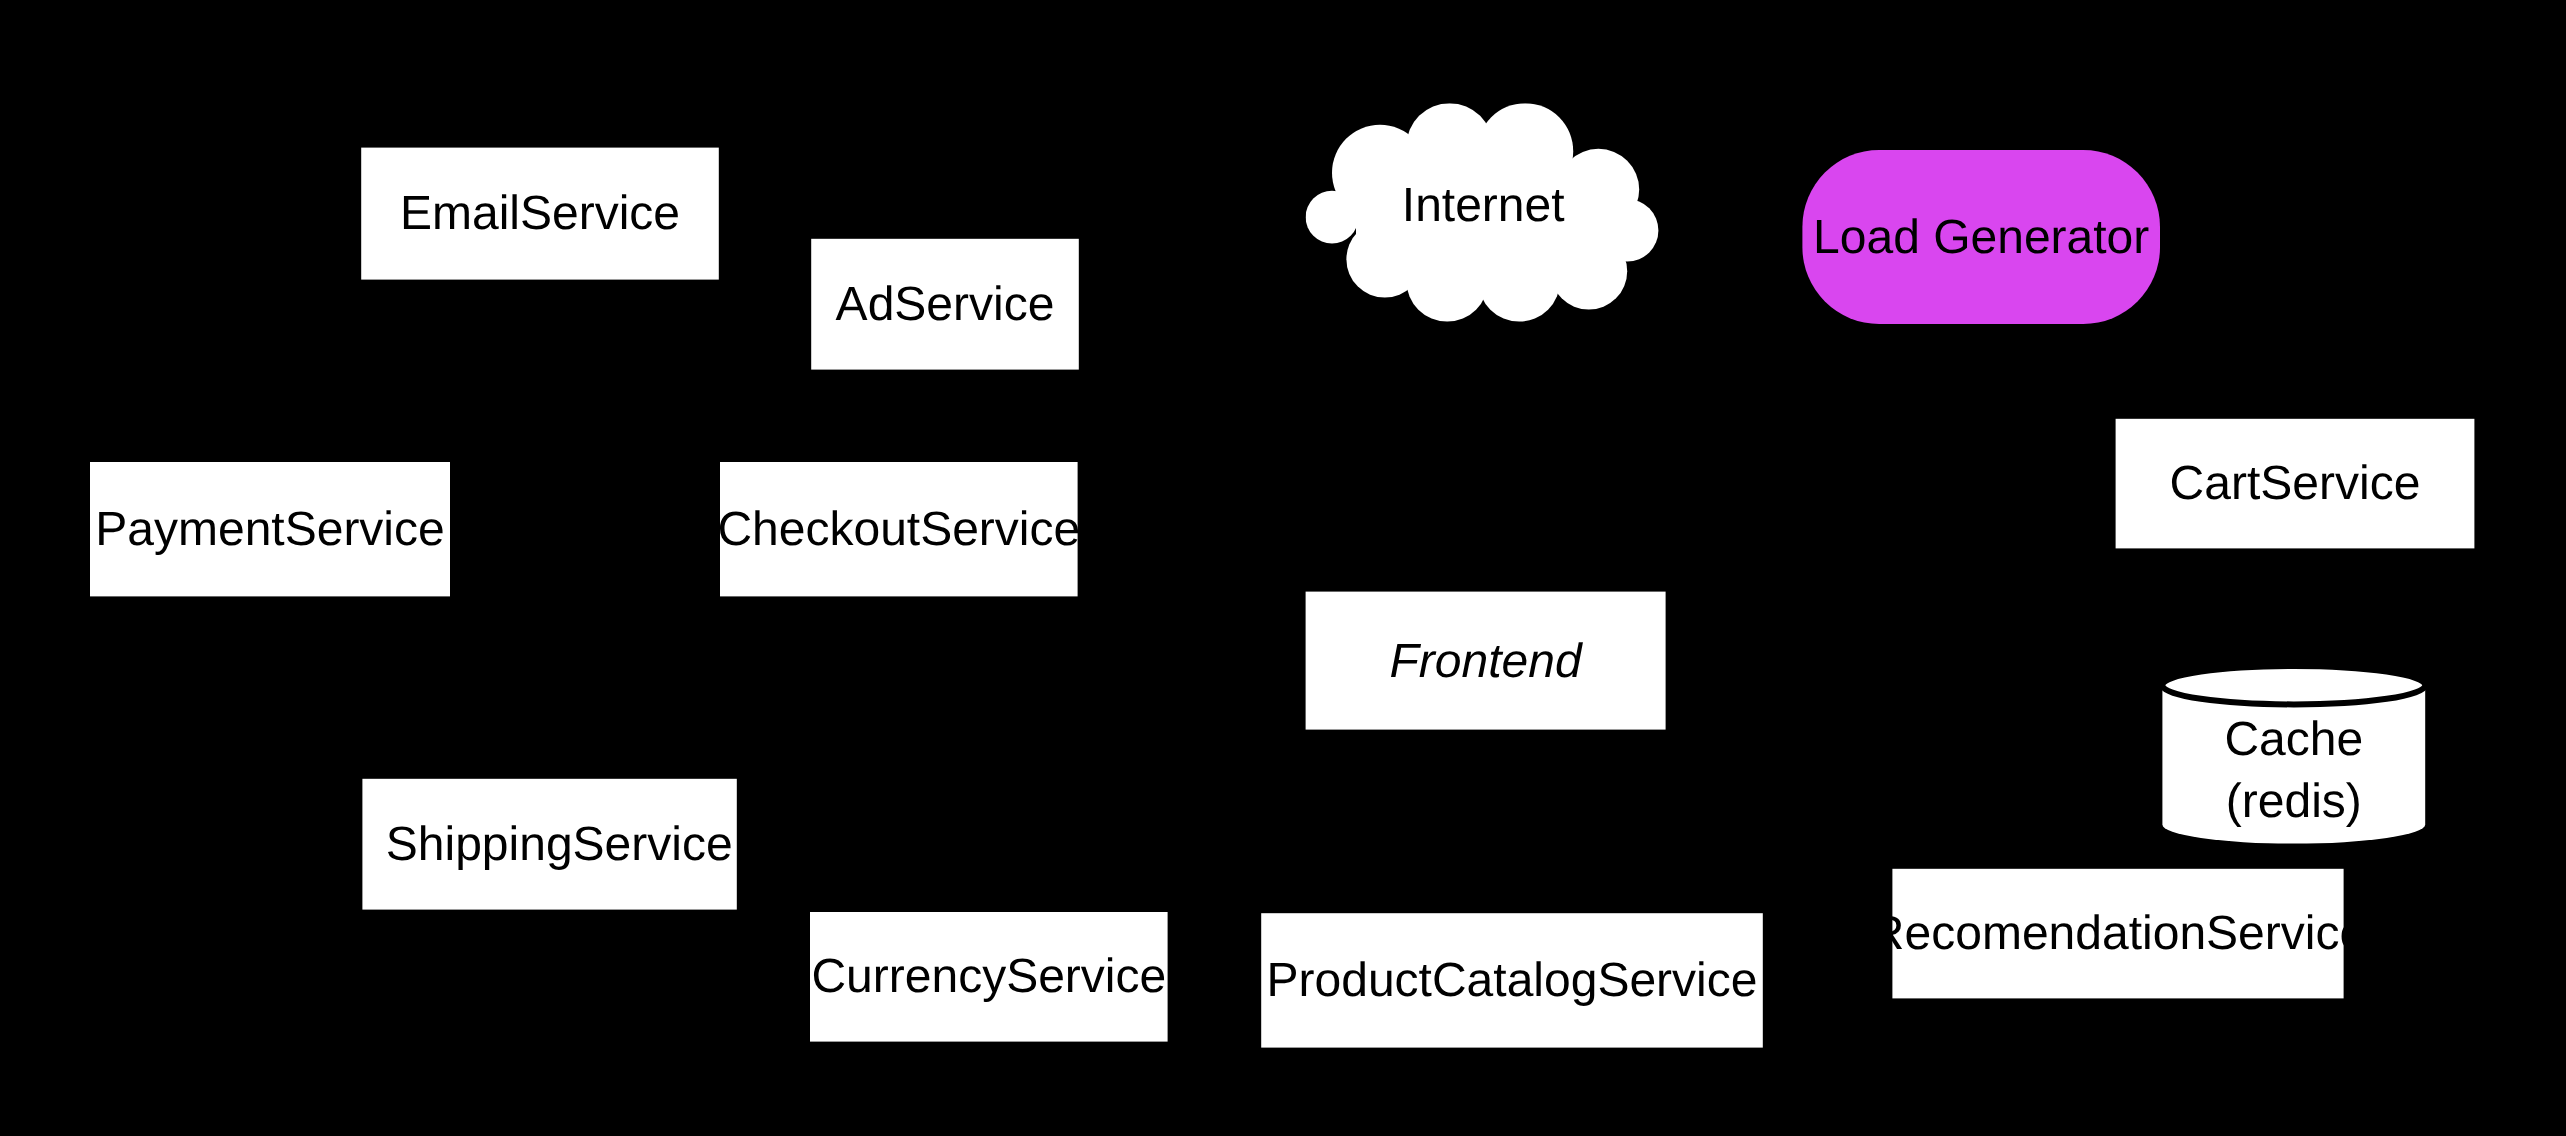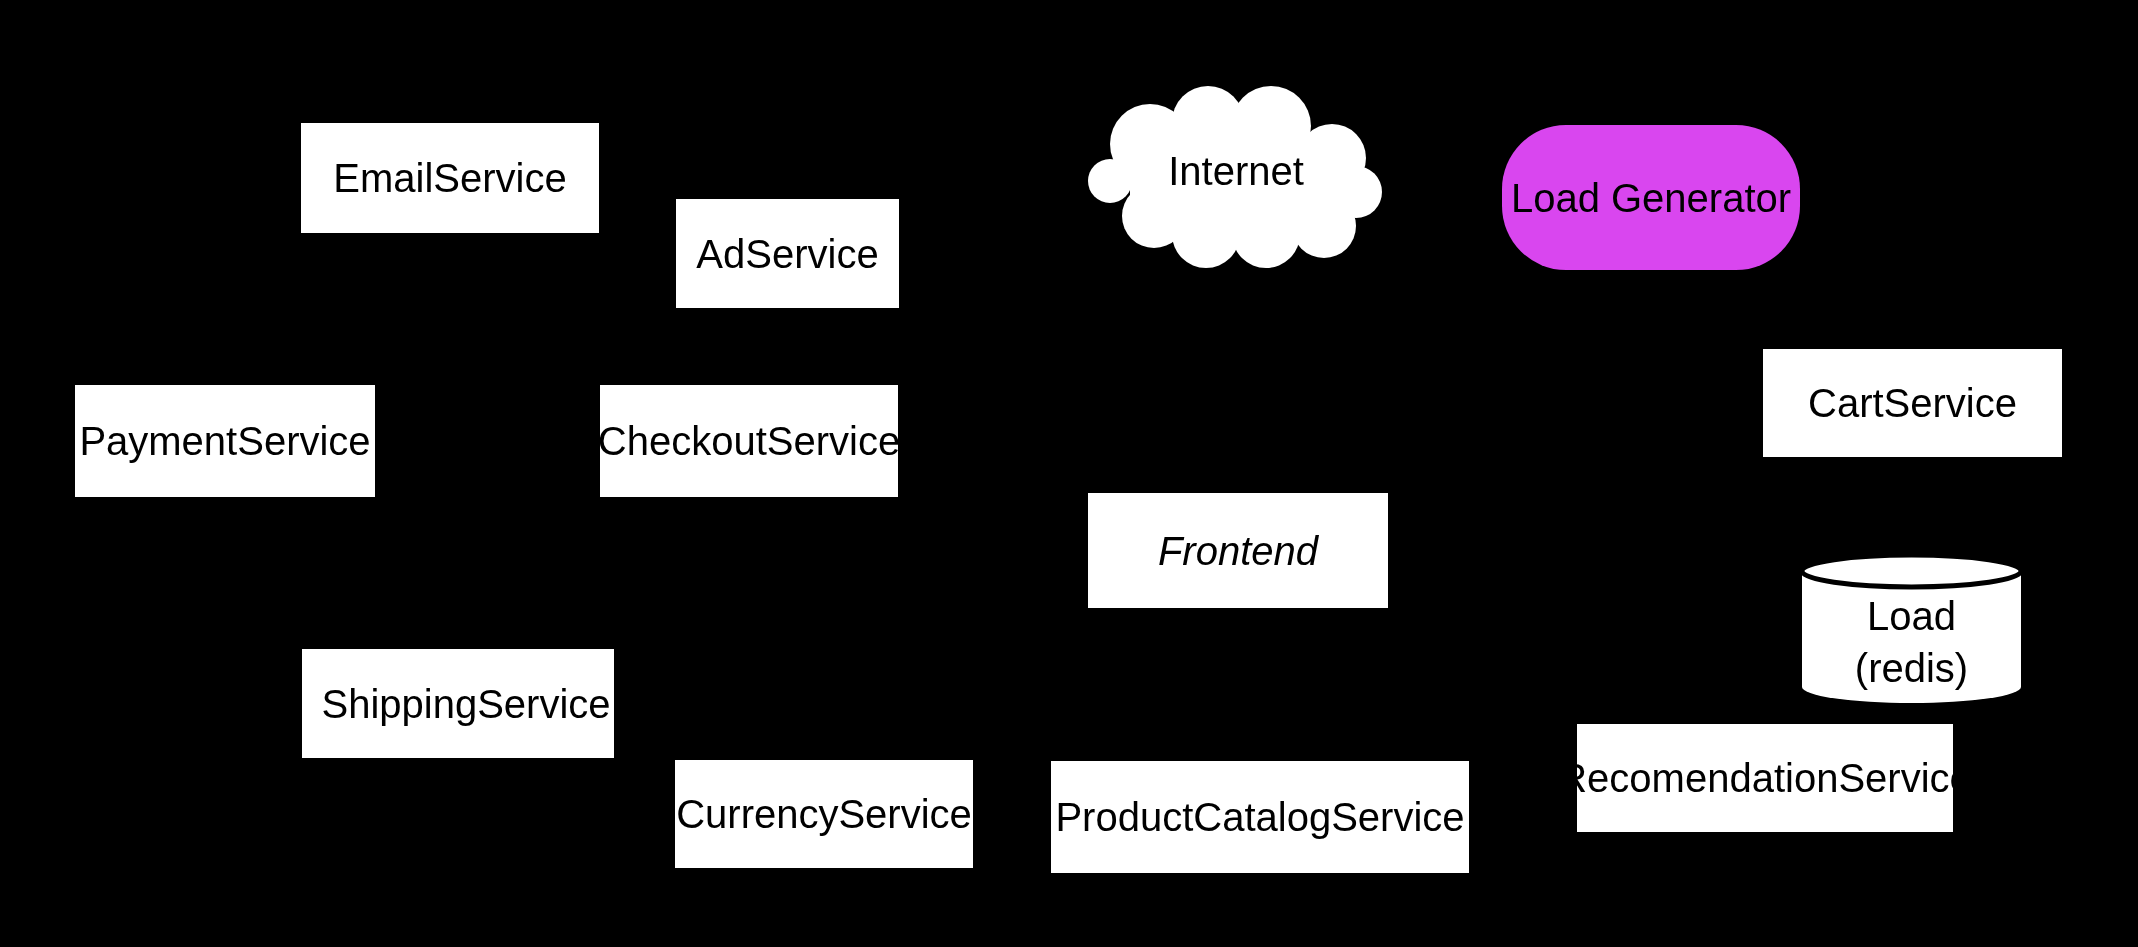--- a/index.html
+++ b/index.html
@@ -108,21 +108,21 @@
 
   <div class="node rect" id="n-frontend">
     <span class="label">Frontend</span>
   </div>
 
   <div class="node shape-wrap" id="n-cache">
     <svg viewBox="0 0 223 152" aria-hidden="true">
       <path d="M2,18 L2,134 A109.5,16 0 0 0 221,134 L221,18 Z" fill="#ffffff"></path>
       <ellipse cx="111.5" cy="18" rx="109.5" ry="16" fill="#ffffff" stroke="#000000" stroke-width="5"></ellipse>
     </svg>
-    <span class="label"><span>Load</span><br><span>(redis)</span></span>
+    <span class="label"><span>Cache</span><br><span>(redis)</span></span>
   </div>
 
   <div class="node rect" id="n-shipping">
     <span class="label">ShippingService</span>
   </div>
 
   <div class="node rect" id="n-currency">
     <span class="label">CurrencyService</span>
   </div>
 

